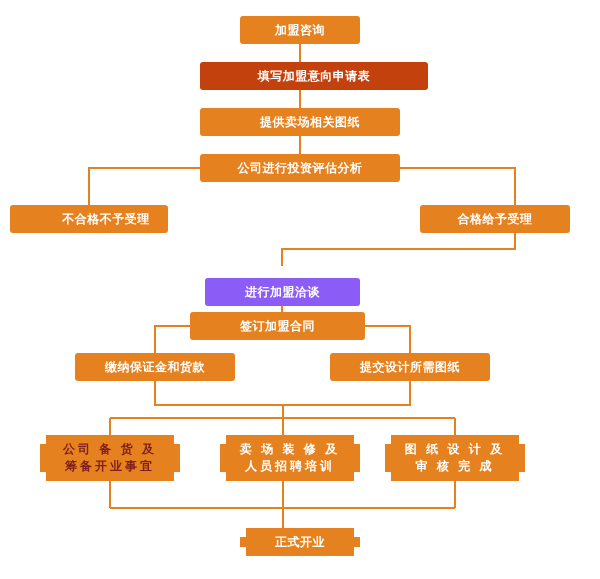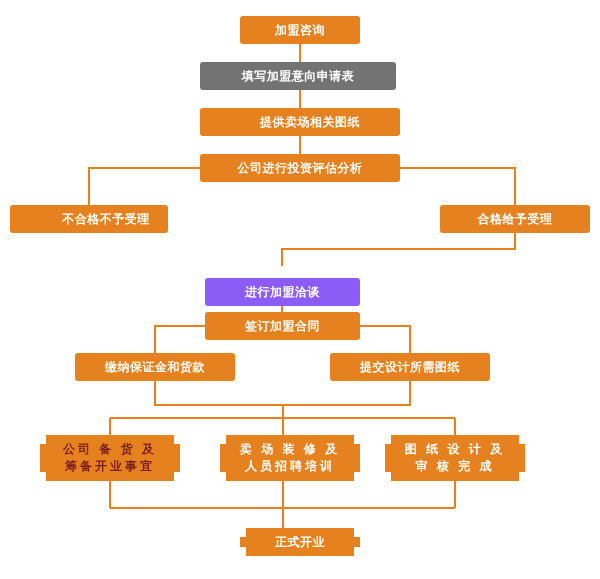--- a/index.html
+++ b/index.html
@@ -87,39 +87,39 @@
         <path d="M283,481 L283,528" stroke="#e5821f"></path>
         <path d="M455,481 L455,508" stroke="#e5821f"></path>
         <path d="M110,508 L455,508" stroke="#e5821f"></path>
       </g>
   </svg>
 
   <div id="node-layer">
       <div class="node rounded" style="left: 240px; top: 16px; width: 120px; height: 28px; background: rgb(229, 130, 31); color: rgb(255, 255, 255);">
         <span class="label">加盟咨询</span>
       </div>
-      <div class="node rounded" style="left: 200px; top: 62px; width: 196px; height: 28px; background: #737373; color: rgb(255, 255, 255);">
+      <div class="node rounded" style="left: 200px; top: 62px; width: 228px; height: 28px; background: #c2410c; color: rgb(255, 255, 255);">
         <span class="label">填写加盟意向申请表</span>
       </div>
       <div class="node rounded" style="left: 200px; top: 108px; width: 200px; height: 28px; background: rgb(229, 130, 31); color: rgb(255, 255, 255); padding-left: 20px;">
         <span class="label">提供卖场相关图纸</span>
       </div>
       <div class="node rounded" style="left: 200px; top: 154px; width: 200px; height: 28px; background: rgb(229, 130, 31); color: rgb(255, 255, 255);">
         <span class="label">公司进行投资评估分析</span>
       </div>
       <div class="node rounded" style="left: 10px; top: 205px; width: 158px; height: 28px; background: rgb(229, 130, 31); color: rgb(255, 255, 255); padding-left: 34px;">
         <span class="label">不合格不予受理</span>
       </div>
-      <div class="node rounded" style="left: 440px; top: 205px; width: 150px; height: 28px; background: rgb(229, 130, 31); color: rgb(255, 255, 255);">
+      <div class="node rounded" style="left: 420px; top: 205px; width: 150px; height: 28px; background: rgb(229, 130, 31); color: rgb(255, 255, 255);">
         <span class="label">合格给予受理</span>
       </div>
       <div class="node rounded" style="left: 205px; top: 266px; width: 155px; height: 28px; background: #8b5cf6; color: rgb(255, 255, 255); margin-top: 12px;">
         <span class="label">进行加盟洽谈</span>
       </div>
-      <div class="node rounded" style="left: 205px; top: 312px; width: 155px; height: 28px; background: rgb(229, 130, 31); color: rgb(255, 255, 255);">
+      <div class="node rounded" style="left: 190px; top: 312px; width: 175px; height: 28px; background: rgb(229, 130, 31); color: rgb(255, 255, 255);">
         <span class="label">签订加盟合同</span>
       </div>
       <div class="node rounded" style="left: 75px; top: 353px; width: 160px; height: 28px; background: rgb(229, 130, 31); color: rgb(255, 255, 255);">
         <span class="label">缴纳保证金和货款</span>
       </div>
       <div class="node rounded" style="left: 330px; top: 353px; width: 160px; height: 28px; background: rgb(229, 130, 31); color: rgb(255, 255, 255);">
         <span class="label">提交设计所需图纸</span>
       </div>
       <div class="node notched spaced" style="left: 40px; top: 435px; width: 140px; height: 46px; background: rgb(229, 130, 31); color: #7f1d1d;">
         <span class="label">公司 备 货 及

